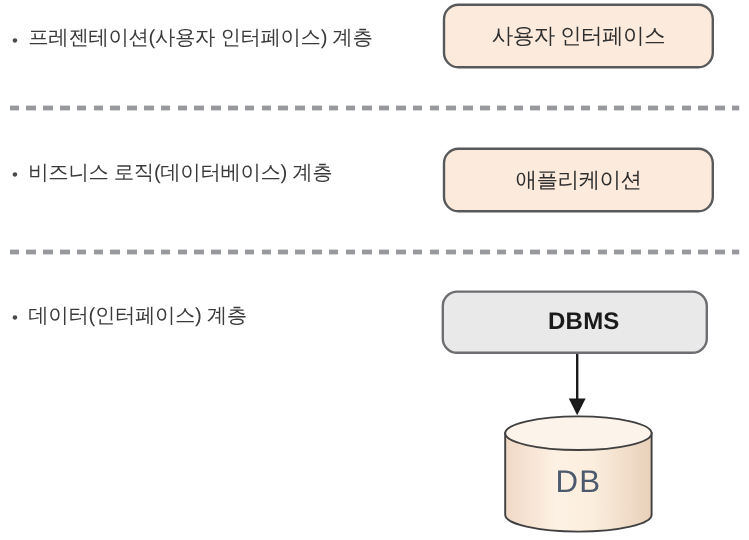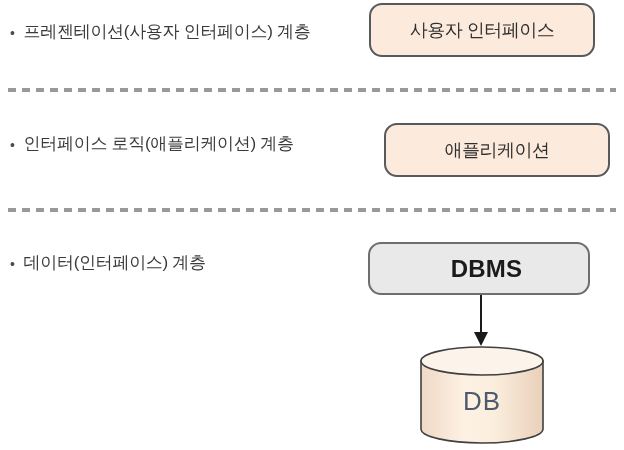--- a/index.html
+++ b/index.html
@@ -30,26 +30,26 @@
   .node.peach{
     background:#fcebdd;
     border:2px solid #58595b;
     color:#2f2f2f;
   }
   .node.gray{
     background:#e9e9e9;
     border:2px solid #6d6e71;
     color:#1a1a1a;
     font-weight:bold;
-    font-size:24px;
+    font-size:20px;
     letter-spacing:0.2px;
     padding-left:15px;
   }
   .node-1{left:369px;top:3px;width:226px;height:54px;}
-  .node-2{left:369px;top:123px;width:226px;height:54px;margin-left:15px;}
+  .node-2{left:369px;top:123px;width:226px;height:54px;}
   .node-3{left:368px;top:242px;width:222px;height:53px;}
   .divider{
     position:absolute;left:8px;width:608px;height:4px;
     background:repeating-linear-gradient(90deg,#97999c 0 8px,transparent 8px 14px);
   }
   .divider-1{top:88px;}
   .divider-2{top:208px;}
   .arrow-svg{position:absolute;left:469px;top:295px;}
   .cyl-svg{position:absolute;left:418px;top:344px;}
 </style>
@@ -63,21 +63,21 @@
     <span>프레젠테이션(사용자 인터페이스) 계층</span>
   </div>
   <div class="node peach node-1">
     <span>사용자 인터페이스</span>
   </div>
 
   <div class="divider divider-1"></div>
 
   <div class="bullet-row" style="top:132px;">
     <span class="bullet">•</span>
-    <span>인터페이스 로직(애플리케이션) 계층</span>
+    <span>비즈니스 로직(데이터베이스) 계층</span>
   </div>
   <div class="node peach node-2">
     <span>애플리케이션</span>
   </div>
 
   <div class="divider divider-2"></div>
 
   <div class="bullet-row" style="top:251px;">
     <span class="bullet">•</span>
     <span>데이터(인터페이스) 계층</span>

